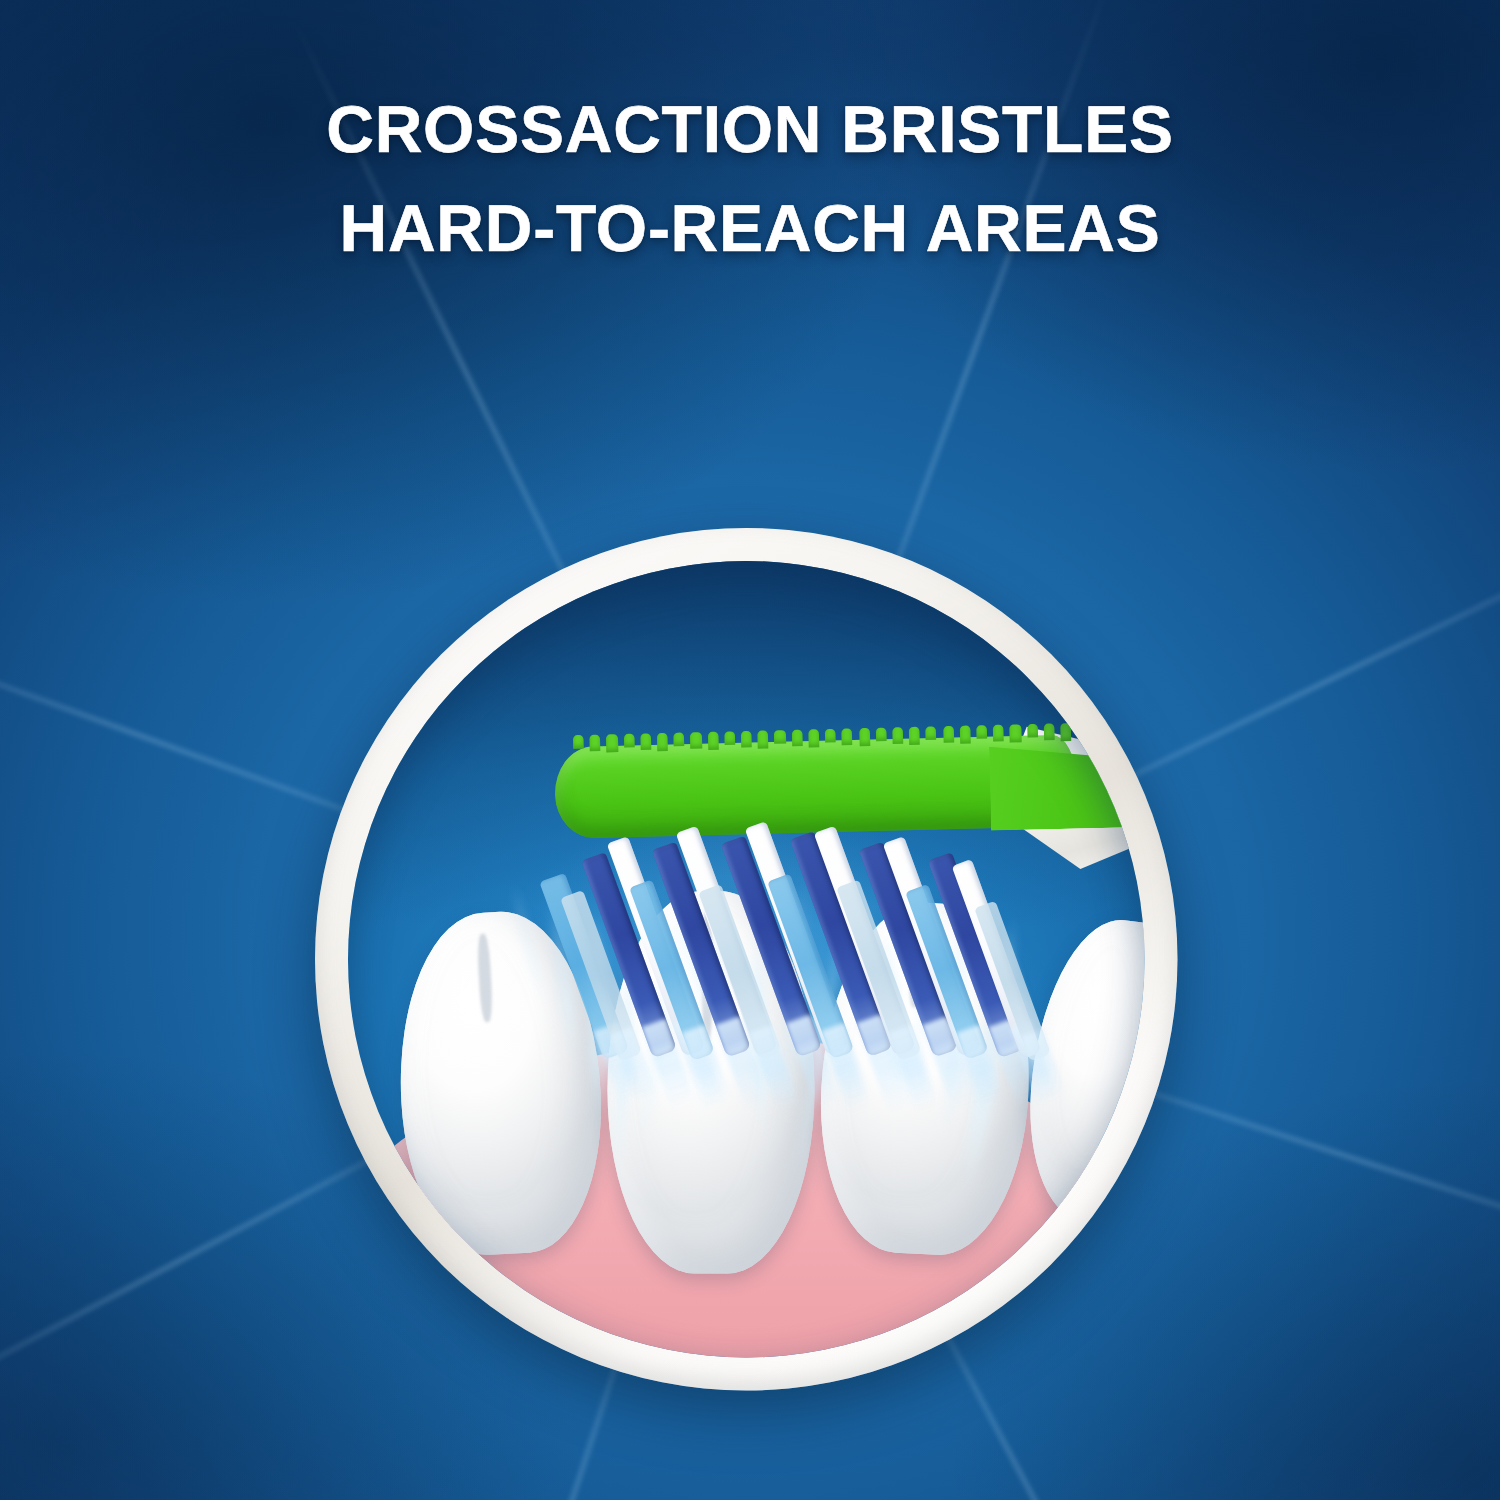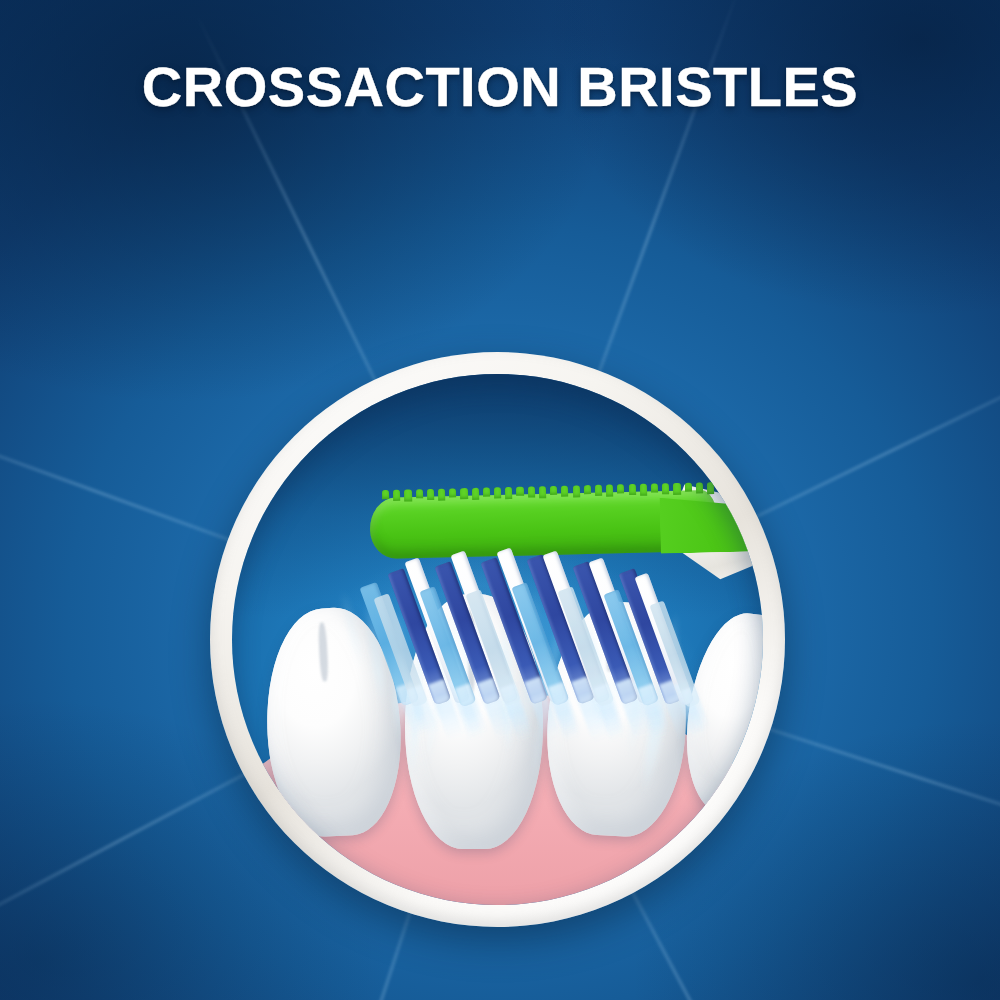--- a/index.html
+++ b/index.html
@@ -20,21 +20,21 @@
       radial-gradient(ellipse 560px 420px at 4% 96%, rgba(6,36,70,.42) 0%, rgba(6,36,70,0) 62%),
       radial-gradient(ellipse 560px 420px at 98% 98%, rgba(6,36,70,.46) 0%, rgba(6,36,70,0) 62%);
   }
   .ray{position:absolute;left:50%;top:640px;transform-origin:0 0;pointer-events:none;
     width:700px;height:3px;
     background:linear-gradient(90deg, rgba(190,228,255,0) 0%, rgba(190,228,255,.18) 30%, rgba(200,232,255,.30) 62%, rgba(200,232,255,0) 100%);
     filter:blur(1.6px);opacity:.85;}
 
   
   .headline{position:absolute;left:0;right:0;top:54px;text-align:center;
-    color:#ffffff;font-weight:bold;font-size:56px;line-height:66px;
+    color:#ffffff;font-weight:bold;font-size:44px;line-height:66px;
     letter-spacing:.5px;font-stretch:condensed;
     text-shadow:0 3px 7px rgba(4,22,45,.55), 0 1px 2px rgba(4,22,45,.45);
     -webkit-text-stroke:0.4px #fff;}
   .headline div{white-space:nowrap;}
 
   
   .circle-wrap{position:absolute;left:210px;top:352px;width:575px;height:575px;}
   .ring{position:absolute;inset:0;border-radius:50%;
     background:linear-gradient(150deg,#ffffff 0%,#f6f4f0 28%,#e7e3dc 52%,#fbfaf8 74%,#ffffff 100%);
     box-shadow:0 14px 38px rgba(4,26,52,.45), inset 0 -6px 14px rgba(150,150,150,.28);}
@@ -120,20 +120,21 @@
       <div class="ray" style="transform: rotate(108deg);"></div>
       <div class="ray" style="transform: rotate(152deg);"></div>
       <div class="ray" style="transform: rotate(200deg);"></div>
       <div class="ray" style="transform: rotate(244deg);"></div>
       <div class="ray" style="transform: rotate(290deg);"></div>
       <div class="ray" style="transform: rotate(334deg);"></div>
     </div>
 
   <div class="headline">
     <div>CROSSACTION BRISTLES</div>
+    <div>HARD-TO-REACH AREAS</div>
   </div>
 
   <div class="circle-wrap">
     <div class="ring"></div>
     <div class="disc">
       <div class="disc-top-dark"></div>
       <div class="disc-glow"></div>
 
       <div class="gum"></div>
 

